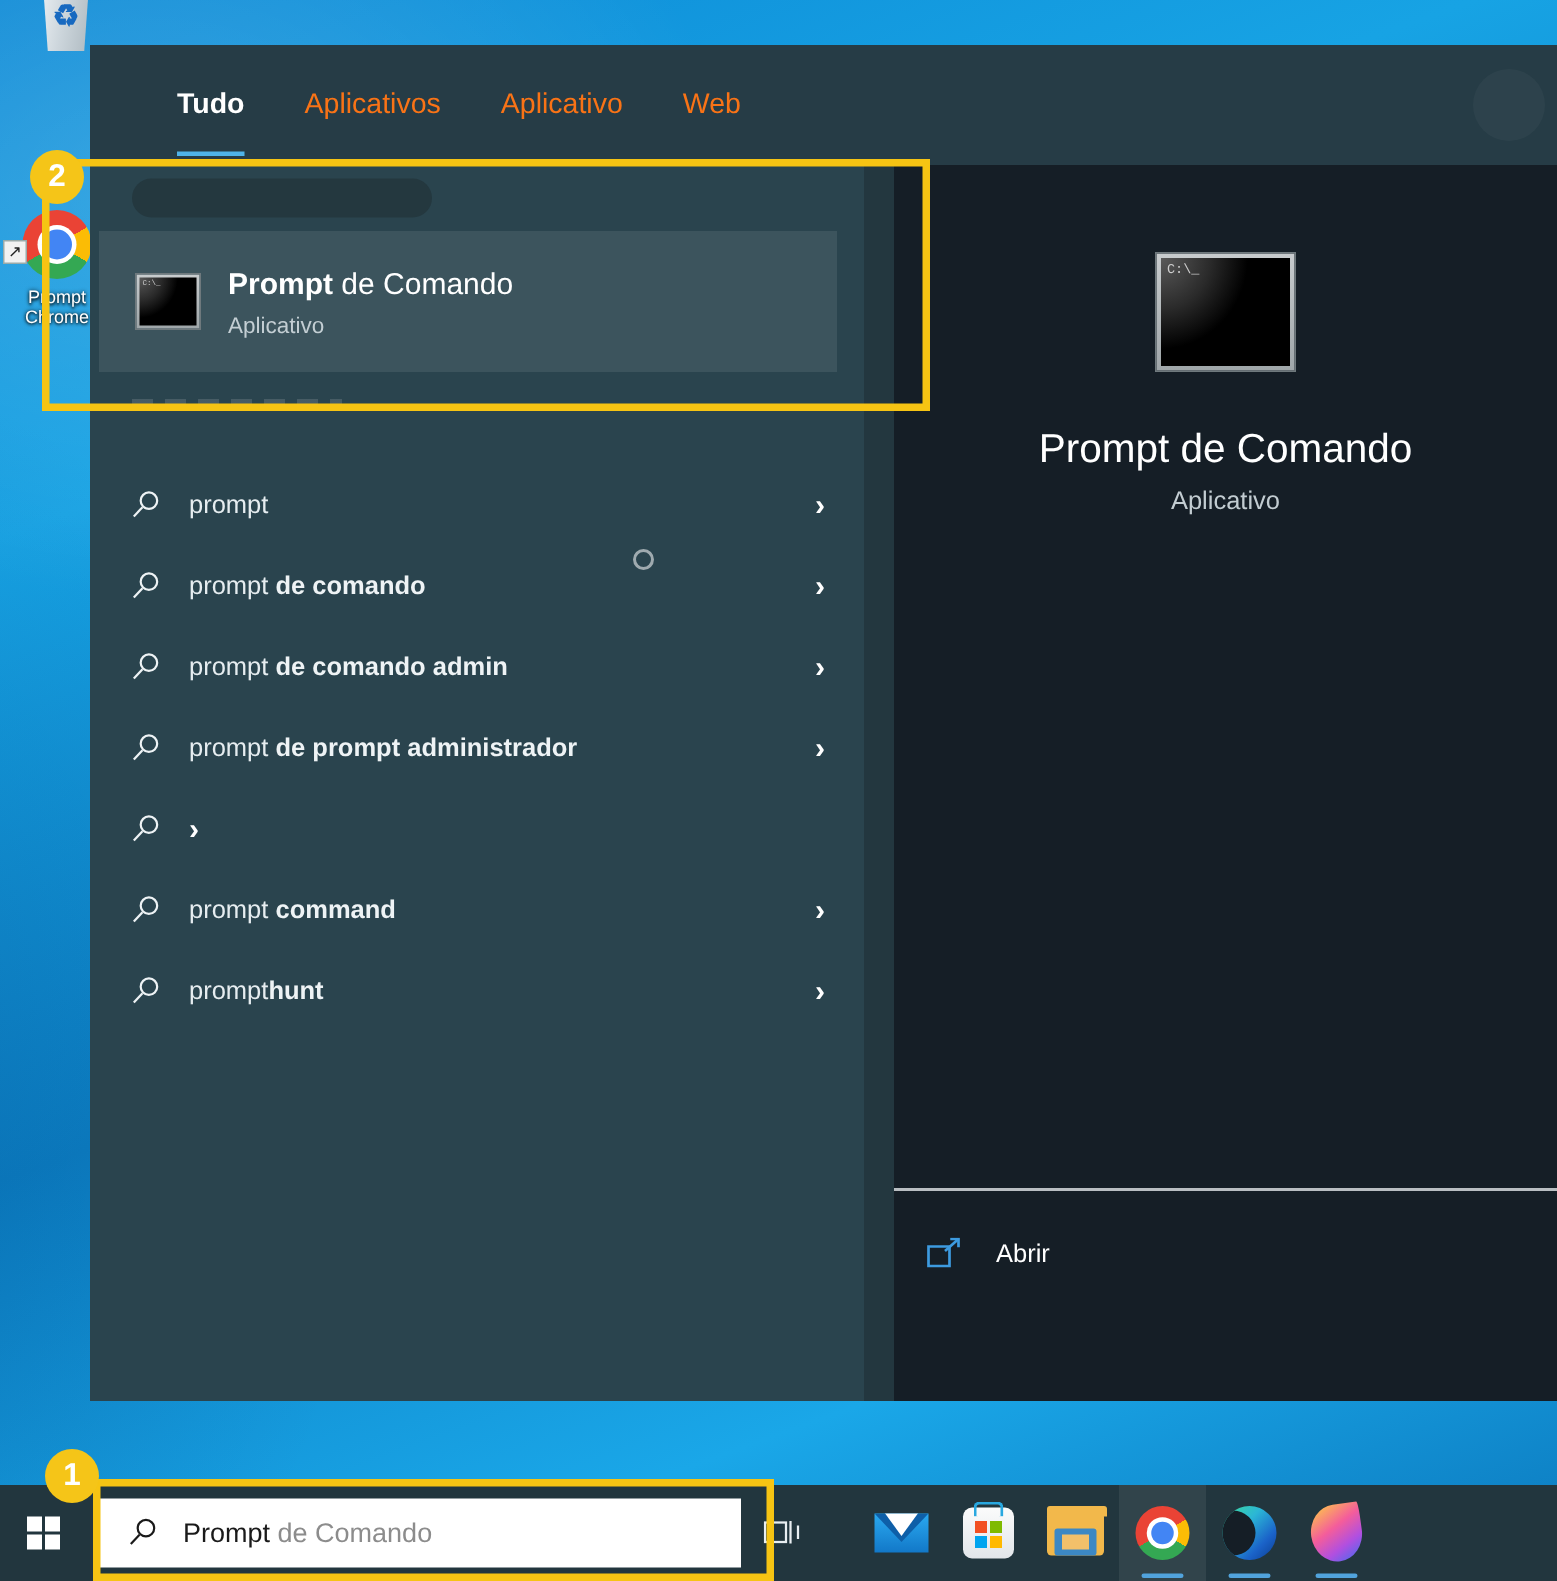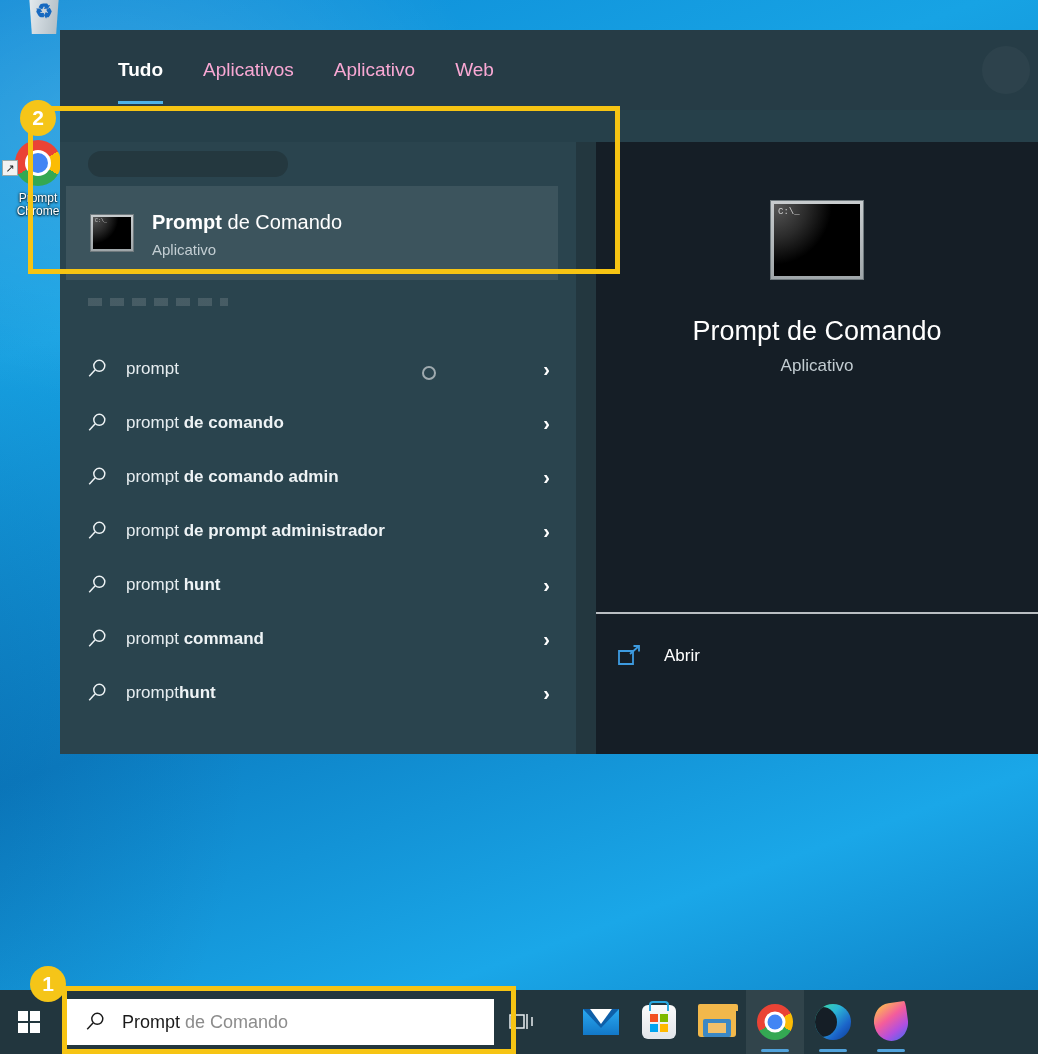--- a/index.html
+++ b/index.html
@@ -52,35 +52,34 @@
   }
   .chrome-logo:before{ content:""; position:absolute; left:50%; top:50%; width:20px;height:20px;
     transform:translate(-50%,-50%); border-radius:50%; background:#4285f4; box-shadow:0 0 0 3px #fff; }
   .shortcut-arrow{
     position:absolute;left:0;bottom:14px;width:16px;height:16px;background:#f2f2f2;
     border:1px solid #9aa;color:#222;font-size:11px;line-height:14px;text-align:center;
   }
 
   
   .flyout {
-    position: absolute; left: 60px; top: 30px; width: 978px; height: 724px;
+    position: absolute; left: 60px; top: 30px; width: 978px; height: 904px;
     z-index: 5;
     display: flex; flex-direction: column;
     background: #26404a;
-    gap: 32px;
   }
   .tabbar {
     height: 80px; display: flex; align-items: center;
     padding-left: 38px; gap: 0px;
     background: #263c46;
     position: relative;
   }
   .tab {
     position:relative;
-    color: #f9a8d4; font-size: 19px; padding: 0 20px; height: 80px; line-height: 80px;
+    color: #f97316; font-size: 19px; padding: 0 20px; height: 80px; line-height: 80px;
     cursor: default;
   }
   .tab.active { color: #ffffff; font-weight: bold; }
   .tab.active:after {
     content:""; position:absolute; left: 20px; right: 20px; bottom: 6px; height: 3px;
     background: #4fb3e8;
   }
   .avatar-holder{
     position:absolute; right: 8px; top: 50%; transform: translateY(-50%);
     width: 48px; height: 48px; border-radius: 50%;
@@ -354,21 +353,20 @@
             <div class="chev">›</div>
           </div>
 
           <div class="sugg">
             <div class="mag">
               <svg class="mag-ico" viewBox="0 0 24 24" fill="none" stroke="#eef3f5" stroke-width="1.6">
                 <circle cx="14.5" cy="8.5" r="6"></circle>
                   <line x1="9.8" y1="13.2" x2="3.5" y2="20"></line>
               </svg>
             </div>
-            <div class="txt"><span>prompt </span><b>hunt</b></div>
             <div class="chev">›</div>
           </div>
 
           <div class="sugg">
             <div class="mag">
               <svg class="mag-ico" viewBox="0 0 24 24" fill="none" stroke="#eef3f5" stroke-width="1.6">
                 <circle cx="14.5" cy="8.5" r="6"></circle>
                   <line x1="9.8" y1="13.2" x2="3.5" y2="20"></line>
               </svg>
             </div>

